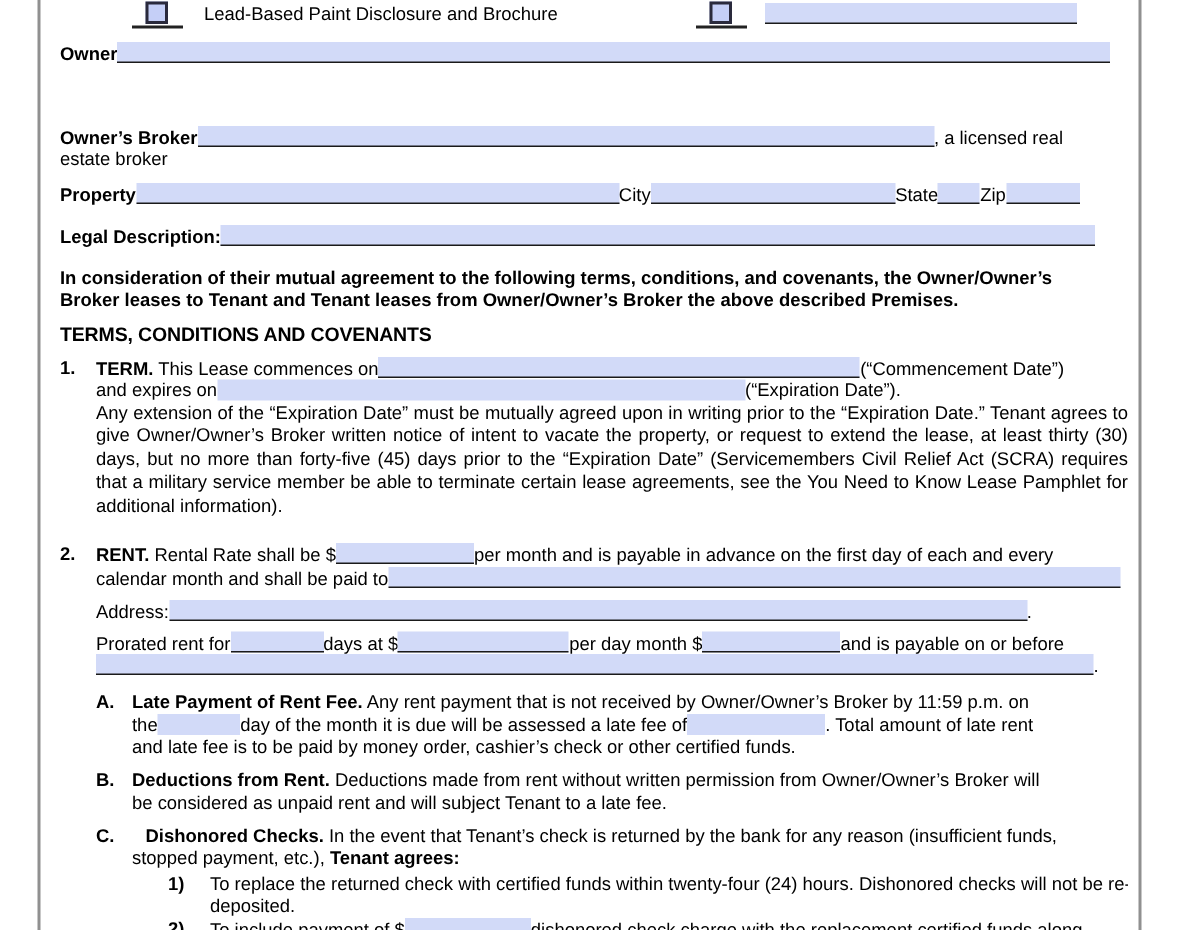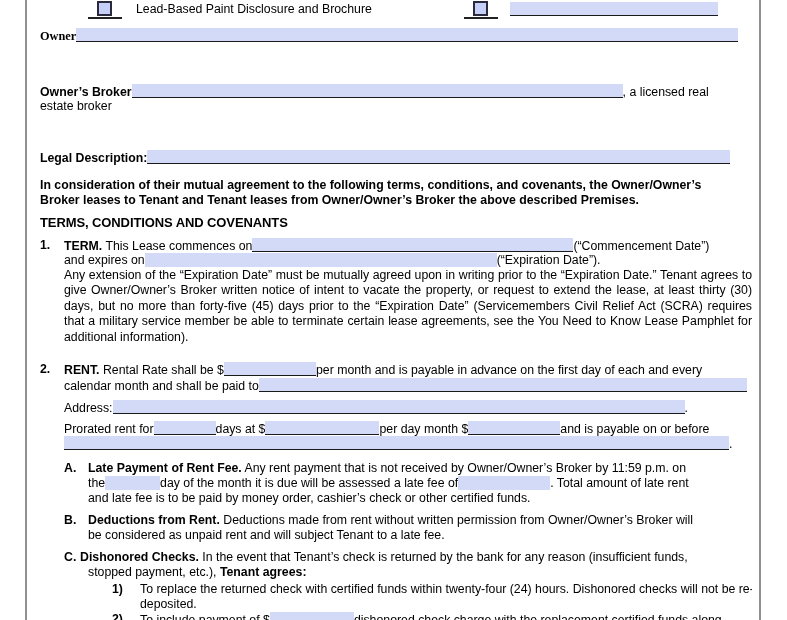--- a/index.html
+++ b/index.html
@@ -149,32 +149,35 @@
 
       <div class="cbwrap" style="left:424px; width:34px;">
         <div class="cbline" style="width:34px;"></div>
         <div class="cbbox" style="left:9px;"></div>
       </div>
       <div class="cblabel" style="left:470px; top:2px;">
         <span class="fld" style="width:208px;"></span>
       </div>
     </div>
 
-    <div class="row" style="top:28px;font-family:Liberation Serif, serif;">
+    <div class="row" style="top:28px;">
       <span class="b">Owner</span><span class="fld" style="width:662px;"></span>
     </div>
 
 
     <div class="row" style="top:84px;">
       <span class="b">Owner’s  Broker</span><span class="fld" style="width:491px;"></span><span>, a  licensed  real</span>
     </div>
     <div class="row" style="top:99px;">
       <span>estate broker</span>
     </div>
 
+    <div class="row" style="top:122px;">
+      <span class="b">Property</span><span class="fld" style="width:322px;"></span><span>City</span><span class="fld" style="width:163px;"></span><span>State</span><span class="fld" style="width:28px;"></span><span>Zip</span><span class="fld" style="width:49px;"></span>
+    </div>
 
     <div class="row" style="top:150px;">
       <span class="b">Legal Description:</span><span class="fld" style="width:583px;"></span>
     </div>
 
     <div class="row b" style="top:178px;">In consideration of their mutual agreement to the following terms, conditions, and covenants, the Owner/Owner’s</div>
     <div class="row b" style="top:193px;">Broker leases to Tenant and Tenant leases from Owner/Owner’s Broker the above described Premises.</div>
 
     <div class="heading" style="top:215px;">TERMS, CONDITIONS AND COVENANTS</div>
 
@@ -215,21 +218,21 @@
     </div>
     <div class="hang" style="left:48px; top:491px; width:664px; white-space:nowrap;">and late fee is to be paid by money order, cashier’s check or other certified funds.</div>
 
     <div class="marker" style="left:24px; top:513px;">B.</div>
     <div class="hang" style="left:48px; top:513px; width:664px; white-space:nowrap;">
       <span class="b">Deductions from Rent.</span><span> Deductions made from rent without written permission from Owner/Owner’s Broker will</span>
     </div>
     <div class="hang" style="left:48px; top:528px; width:664px; white-space:nowrap;">be considered as unpaid rent and will subject Tenant to a late fee.</div>
 
     <div class="marker" style="left:24px; top:550px;">C.</div>
-    <div class="hang" style="left:40px; top:550px; width:664px; white-space:nowrap;">
+    <div class="hang" style="left:57px; top:550px; width:664px; white-space:nowrap;">
       <span class="b">Dishonored Checks.</span><span> In the event that Tenant’s check is returned by the bank for any reason (insufficient funds,</span>
     </div>
     <div class="hang" style="left:48px; top:565px; width:664px; white-space:nowrap;">
       <span>stopped payment, etc.), </span><span class="b">Tenant agrees:</span>
     </div>
 
     <div class="marker" style="left:72px; top:582px;">1)</div>
     <div class="hang" style="left:100px; top:582px; width:612px; white-space:nowrap;">To replace the returned check with certified funds within twenty-four (24) hours. Dishonored checks will not be re-</div>
     <div class="hang" style="left:100px; top:597px; width:612px; white-space:nowrap;">deposited.</div>
 

